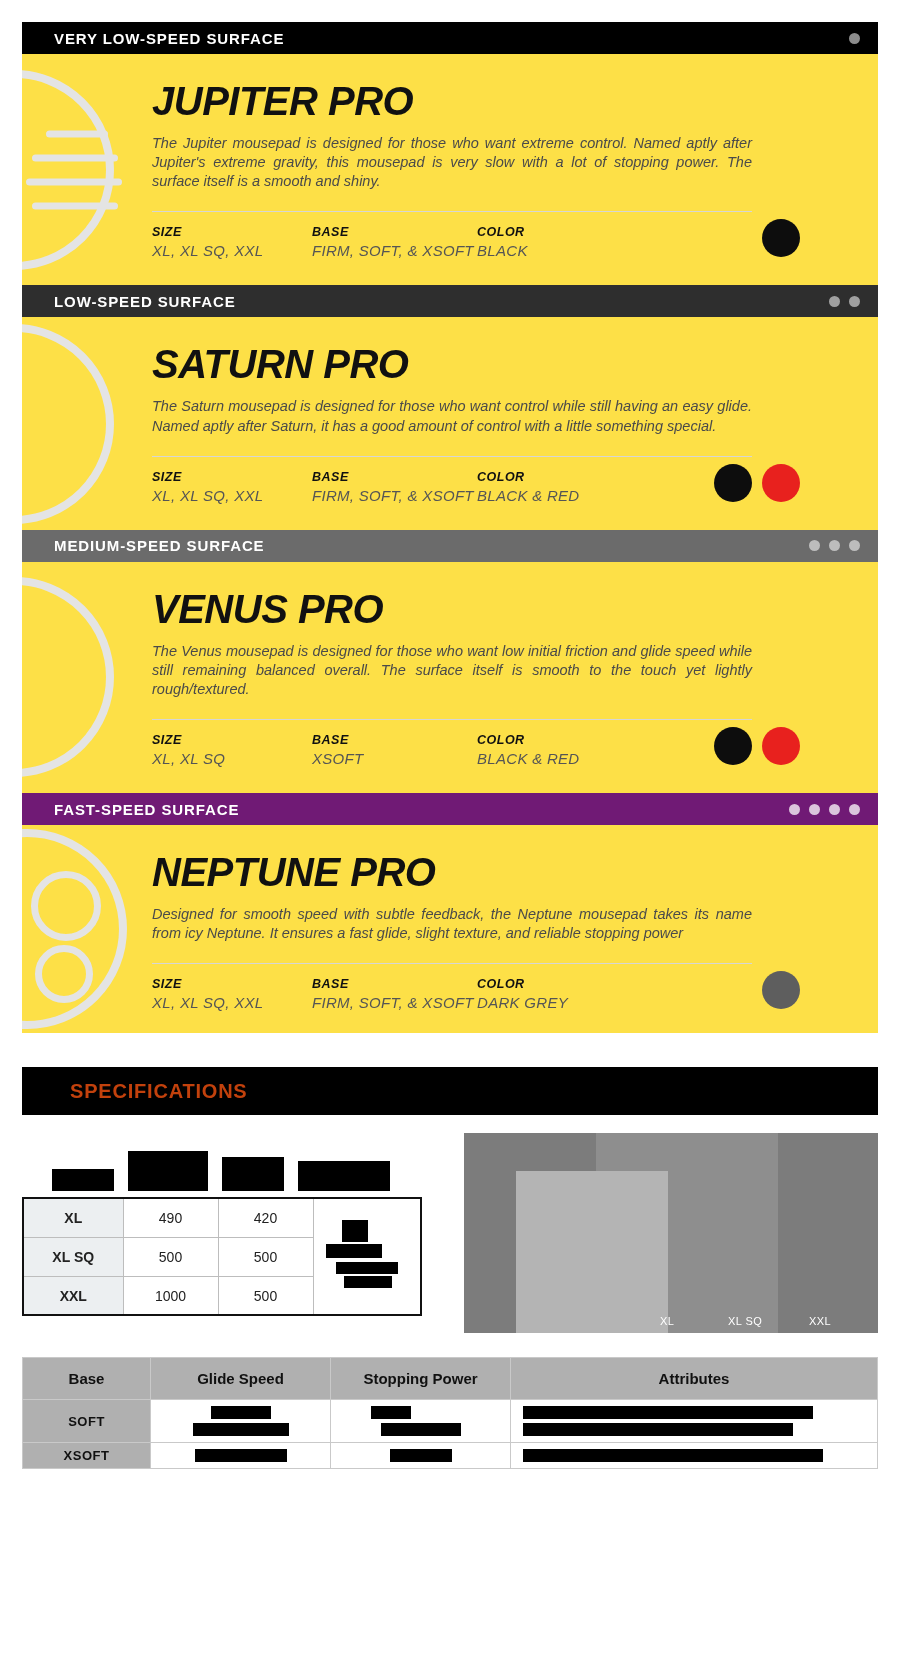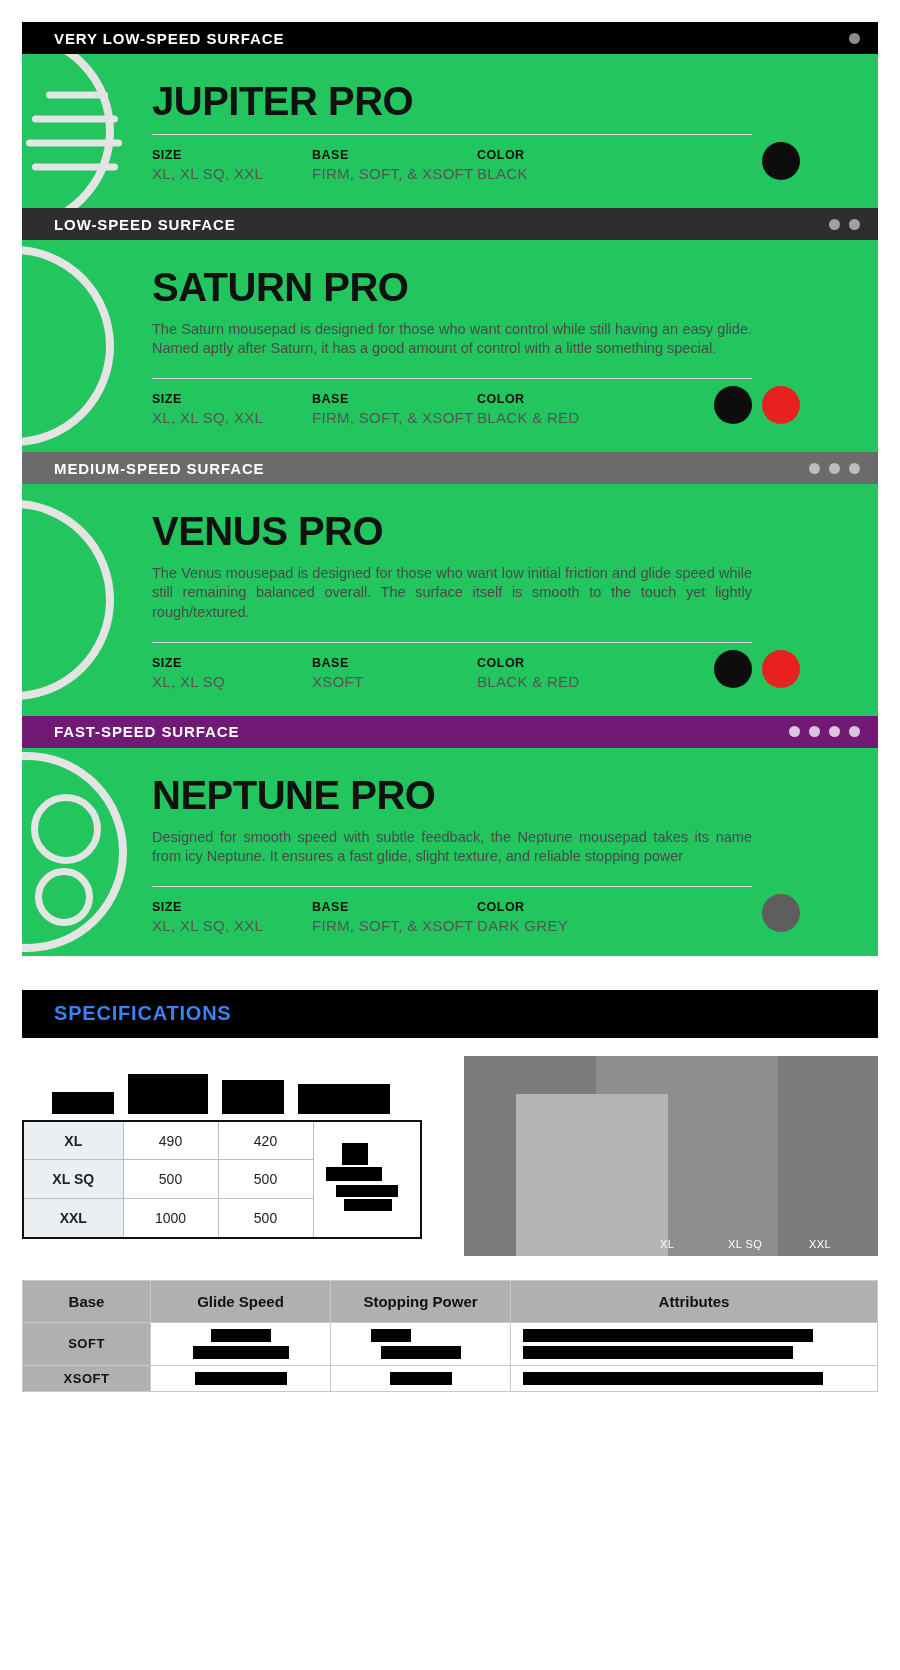--- a/index.html
+++ b/index.html
@@ -38,24 +38,25 @@
     width: 11px; height: 11px; border-radius: 50%;
     background: rgba(255,255,255,.55);
   }
   .band.lvl0 { background: #000000; }
   .band.lvl1 { background: #2e2e2e; }
   .band.lvl2 { background: #6b6b6b; }
   .band.lvl3 { background: #701a75; color: #ffffff; padding-left: 32px; }
   .band.lvl3 .dot { background: rgba(255,255,255,.75); }
 
   .card {
-    background: #22c55e;
+    background: #fde047;
     position: relative;
     overflow: hidden;
     padding: 26px 100px 26px 130px;
+    font-style: italic;
   }
   .card.short { padding-bottom: 22px; }
 
   .ring {
     position: absolute;
     left: -108px;
     top: 50%;
     transform: translateY(-50%);
     width: 200px; height: 200px;
     border: 8px solid #e4e4e4;
@@ -139,25 +140,25 @@
     top: -6px;
     display: flex;
     gap: 10px;
   }
   .swatch { width: 38px; height: 38px; border-radius: 50%; }
 
   
   .spec-header {
     margin-top: 34px;
     background: #000;
-    color: #3b82f6;
+    color: #c2410c;
     height: 48px;
     display: flex;
     align-items: center;
-    padding-left: 32px;
+    padding-left: 48px;
     font-size: 20px;
     font-weight: 700;
     letter-spacing: .04em;
     width: 856px;
   }
 
   .spec-body {
     margin-top: 18px;
     display: flex;
     gap: 36px;
@@ -277,20 +278,21 @@
     </div>
     <div class="card">
       <div class="ring"></div>
       <div class="ring-lines">
           <i></i>
           <i></i>
           <i></i>
           <i></i>
         </div>
       <div class="prod-name">JUPITER PRO</div>
+      <div class="prod-desc">The Jupiter mousepad is designed for those who want extreme control. Named aptly after Jupiter's extreme gravity, this mousepad is very slow with a lot of stopping power. The surface itself is a smooth and shiny.</div>
       <div class="divider"></div>
       <div class="specs-row">
         <div class="spec size">
           <div class="spec-label">SIZE</div>
           <div class="spec-value">XL, XL SQ, XXL</div>
         </div>
         <div class="spec base">
           <div class="spec-label">BASE</div>
           <div class="spec-value">FIRM, SOFT, &amp; XSOFT</div>
         </div>

